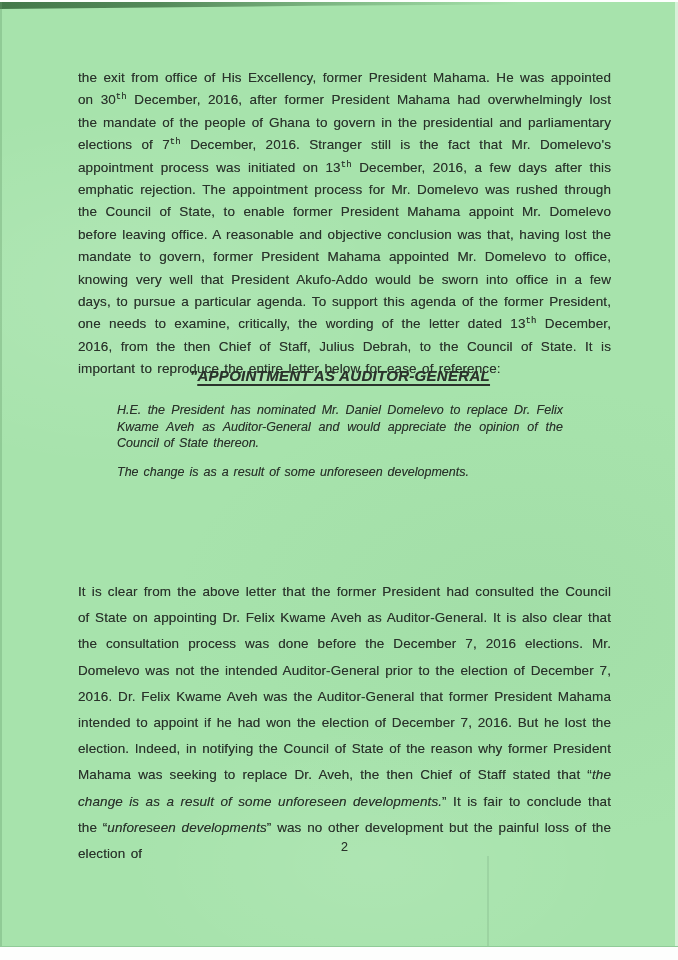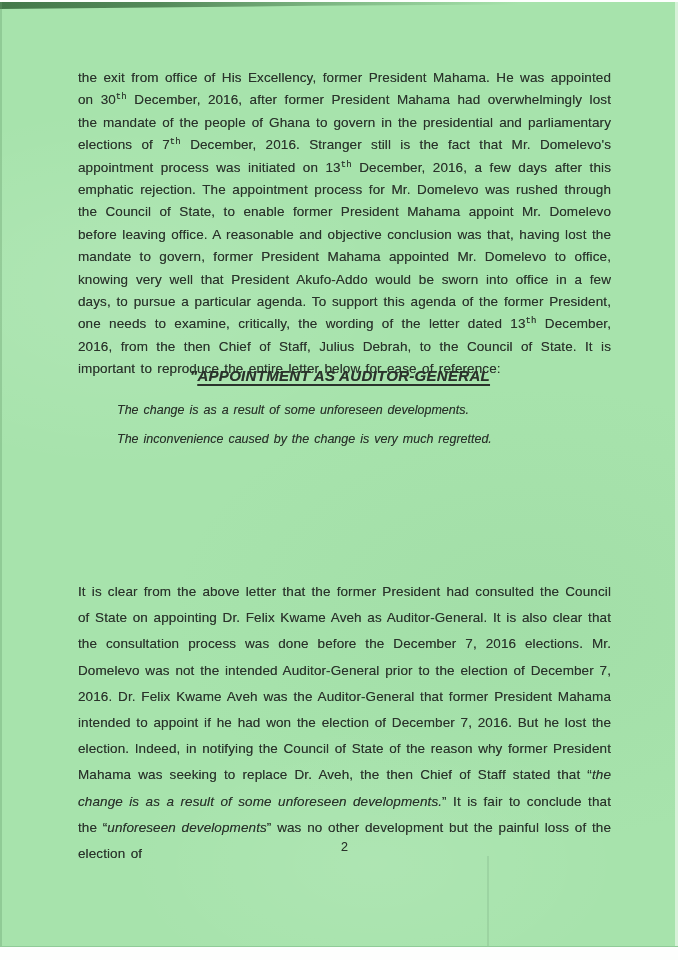--- a/index.html
+++ b/index.html
@@ -82,22 +82,22 @@
 
   <div class="body-text para1">
     <span>the exit from office of His Excellency, former President Mahama. He was appointed on 30</span><sup>th</sup><span> December, 2016, after former President Mahama had overwhelmingly lost the mandate of the people of Ghana to govern in the presidential and parliamentary elections of 7</span><sup>th</sup><span> December, 2016. Stranger still is the fact that Mr. Domelevo's appointment process was initiated on 13</span><sup>th</sup><span> December, 2016, a few days after this emphatic rejection. The appointment process for Mr. Domelevo was rushed through the Council of State, to enable former President Mahama appoint Mr. Domelevo before leaving office. A reasonable and objective conclusion was that, having lost the mandate to govern, former President Mahama appointed Mr. Domelevo to office, knowing very well that President Akufo-Addo would be sworn into office in a few days, to pursue a particular agenda. To support this agenda of the former President, one needs to examine, critically, the wording of the letter dated 13</span><sup>th</sup><span> December, 2016, from the then Chief of Staff, Julius Debrah, to the Council of State. It is important to reproduce the entire letter below for ease of reference:</span>
   </div>
 
   <div class="letter-heading">
     <span>"</span><span class="underlined">APPOINTMENT AS AUDITOR-GENERAL</span>
   </div>
 
   <div class="letter-block">
+    <p>H.E. the President has nominated Mr. Daniel Domelevo to replace Dr. Felix Kwame Aveh as Auditor-General and would appreciate the opinion of the Council of State thereon.</p>
     <p>The change is as a result of some unforeseen developments.</p>
-    <p>The inconvenience caused by the change is very much regretted.</p>
   </div>
 
   <div class="body-text para2">
     <span>It is clear from the above letter that the former President had consulted the Council of State on appointing Dr. Felix Kwame Aveh as Auditor-General. It is also clear that the consultation process was done before the December 7, 2016 elections. Mr. Domelevo was not the intended Auditor-General prior to the election of December 7, 2016. Dr. Felix Kwame Aveh was the Auditor-General that former President Mahama intended to appoint if he had won the election of December 7, 2016. But he lost the election. Indeed, in notifying the Council of State of the reason why former President Mahama was seeking to replace Dr. Aveh, the then Chief of Staff stated that “</span><span class="q-italic">the change is as a result of some unforeseen developments.</span><span>” It is fair to conclude that the “</span><span class="q-italic">unforeseen developments</span><span>” was no other development but the painful loss of the election of</span>
   </div>
 
   <div class="page-number">2</div>
 
   <div class="bottom-white"></div>
 </div>

